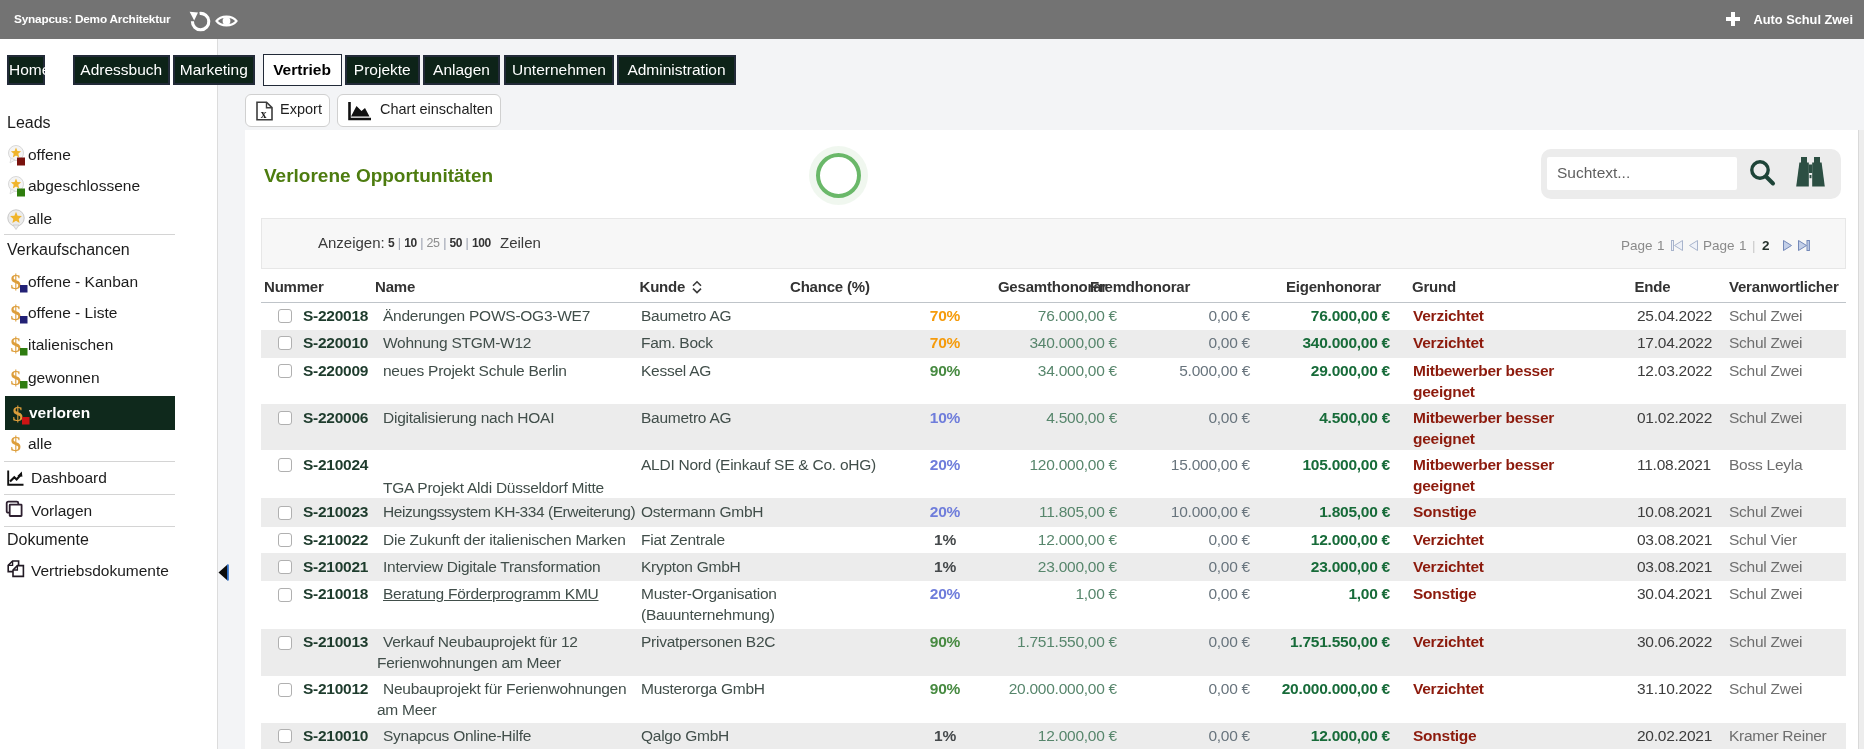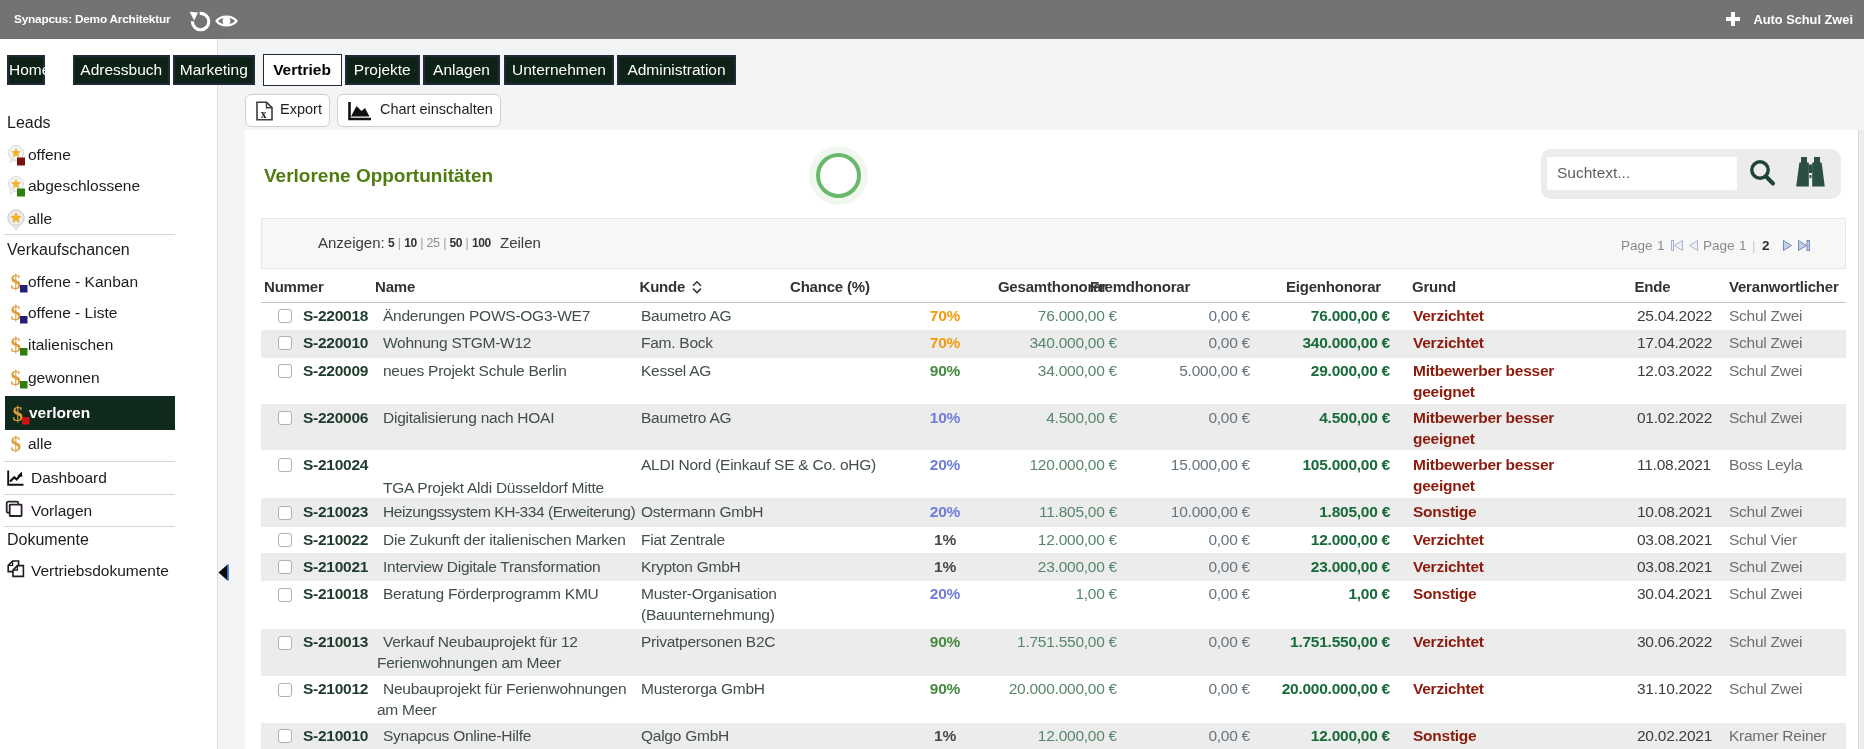--- a/index.html
+++ b/index.html
@@ -333,21 +333,21 @@
 <div class="cell chance dk" style="left:900px;top:556.6px">1%</div>
 <div class="cell money" style="left:990px;top:556.6px;width:127px">23.000,00 €</div>
 <div class="cell fremd" style="left:1117px;top:556.6px;width:133px">0,00 €</div>
 <div class="cell eigen" style="left:1250px;top:556.6px;width:140px">23.000,00 €</div>
 <div class="cell grund" style="left:1413px;top:556.6px;width:180px">Verzichtet</div>
 <div class="cell ende" style="left:1637px;top:556.6px">03.08.2021</div>
 <div class="cell ver" style="left:1729px;top:556.6px">Schul Zwei</div>
 <div class="row" style="top:581px;height:47.6px"></div>
 <div class="cb" style="top:587.5px"></div>
 <div class="cell num" style="left:303px;top:584.1px">S-210018</div>
-<div class="cell" style="left:377px;top:584.1px;width:280px;text-indent:6px;">Beratung Förderprogramm KMU</div>
+<div class="cell" style="left:377px;top:584.1px;width:280px;text-indent:6px;text-decoration:underline;">Beratung Förderprogramm KMU</div>
 <div class="cell" style="left:641px;top:584.1px;width:256px">Muster-Organisation<br>(Bauunternehmung)</div>
 <div class="cell chance bl" style="left:900px;top:584.1px">20%</div>
 <div class="cell money" style="left:990px;top:584.1px;width:127px">1,00 €</div>
 <div class="cell fremd" style="left:1117px;top:584.1px;width:133px">0,00 €</div>
 <div class="cell eigen" style="left:1250px;top:584.1px;width:140px">1,00 €</div>
 <div class="cell grund" style="left:1413px;top:584.1px;width:180px">Sonstige</div>
 <div class="cell ende" style="left:1637px;top:584.1px">30.04.2021</div>
 <div class="cell ver" style="left:1729px;top:584.1px">Schul Zwei</div>
 <div class="row g" style="top:628.6px;height:47.4px"></div>
 <div class="cb" style="top:635.7px"></div>

